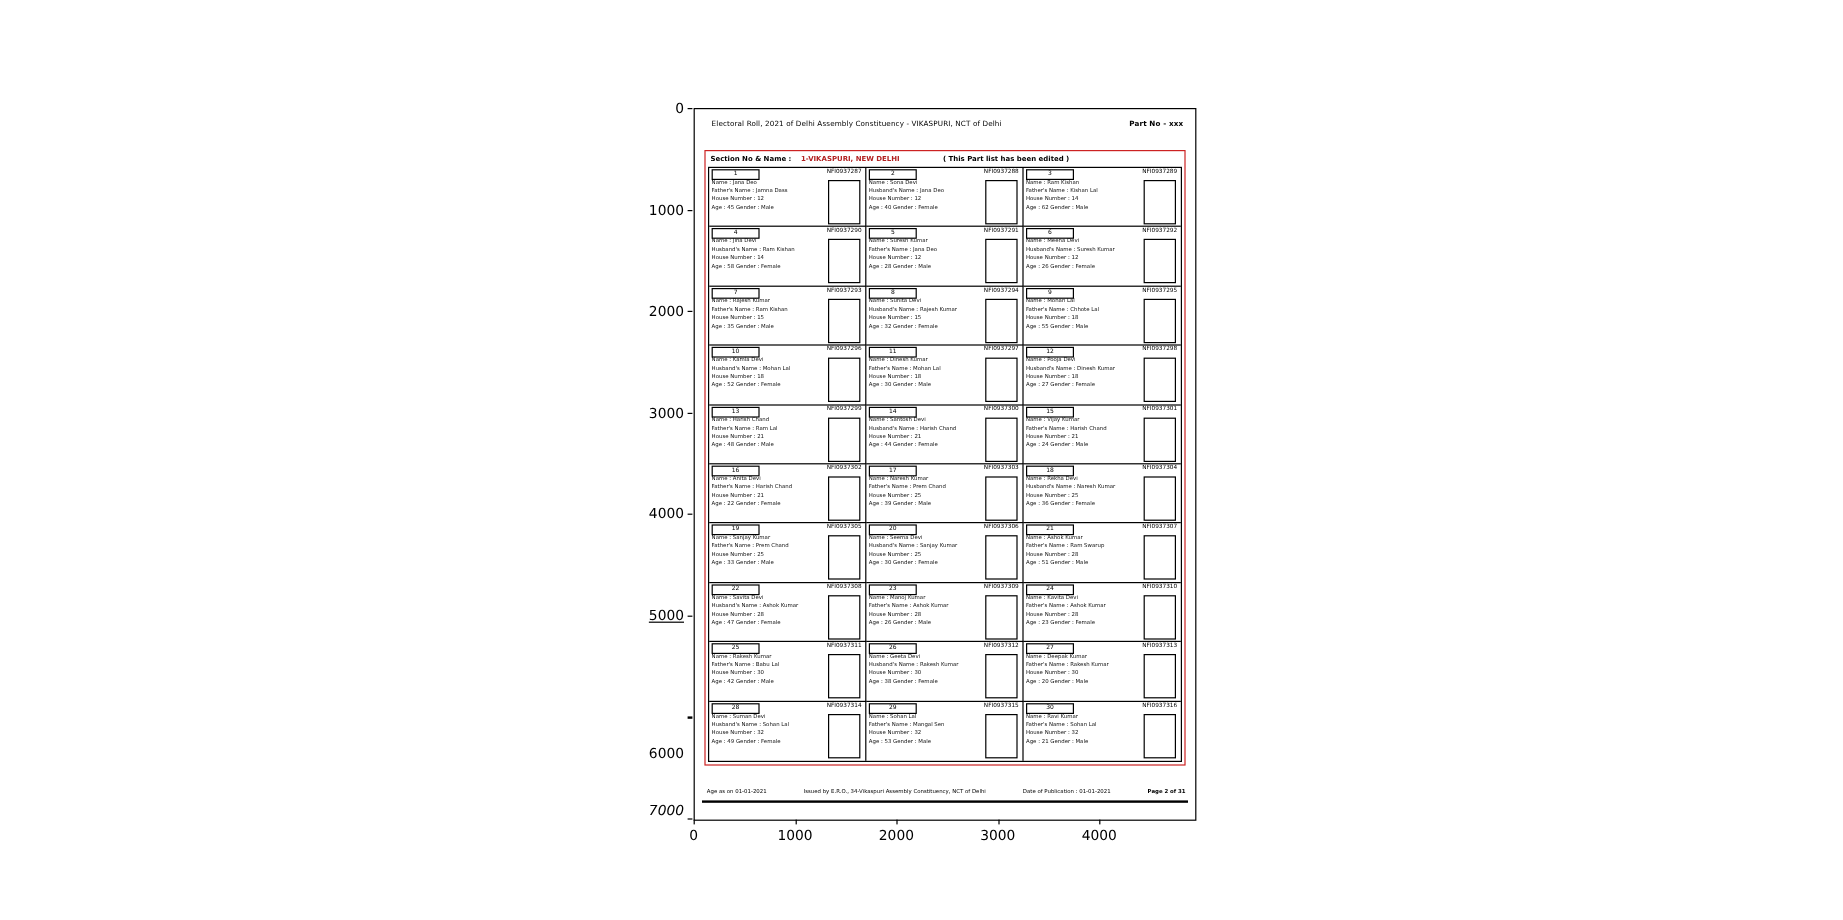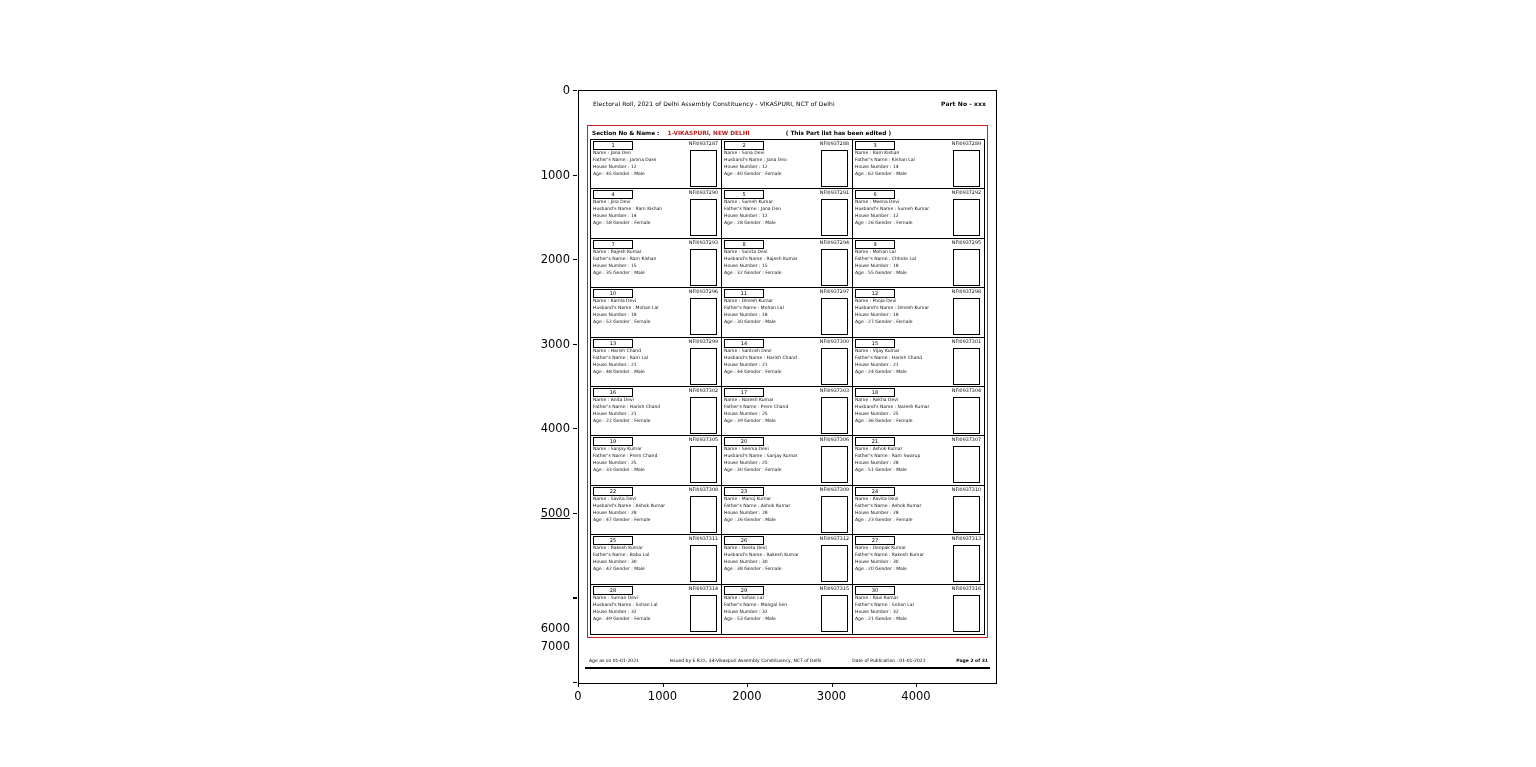--- a/index.html
+++ b/index.html
@@ -547,21 +547,21 @@
     <div class="ytick" style="left: 528px; top: 252.14px;">2000</div>
     <div class="ymark" style="left: 573px; top: 259.14px; width: 4px; height: 1.2px;"></div>
     <div class="ytick" style="left: 528px; top: 336.71px;">3000</div>
     <div class="ymark" style="left: 573px; top: 343.71px; width: 4px; height: 1.2px;"></div>
     <div class="ytick" style="left: 528px; top: 421.28px;">4000</div>
     <div class="ymark" style="left: 573px; top: 428.28px; width: 4px; height: 1.2px;"></div>
     <div class="ytick" style="left: 528px; top: 505.85px; text-decoration: underline;">5000</div>
     <div class="ymark" style="left: 573px; top: 512.85px; width: 4px; height: 1.2px;"></div>
     <div class="ytick" style="left: 528px; top: 590.42px; margin-top: 31px;">6000</div>
     <div class="ymark" style="left: 573px; top: 597.42px; width: 4px; height: 1.2px;"></div>
-    <div class="ytick" style="left: 528px; top: 639px;">7000</div>
+    <div class="ytick" style="left: 528px; top: 668px; font-style: italic;">7000</div>
     <div class="ymark" style="left: 573px; top: 681.99px; width: 4px; height: 1.2px;"></div>
     <div class="xtick" style="left: 578px; top: 689px;">0</div>
     <div class="xmark" style="left: 578px; top: 683px; width: 1.2px; height: 4px;"></div>
     <div class="xtick" style="left: 662.5px; top: 689px;">1000</div>
     <div class="xmark" style="left: 662.5px; top: 683px; width: 1.2px; height: 4px;"></div>
     <div class="xtick" style="left: 747px; top: 689px;">2000</div>
     <div class="xmark" style="left: 747px; top: 683px; width: 1.2px; height: 4px;"></div>
     <div class="xtick" style="left: 831.5px; top: 689px;">3000</div>
     <div class="xmark" style="left: 831.5px; top: 683px; width: 1.2px; height: 4px;"></div>
     <div class="xtick" style="left: 916px; top: 689px;">4000</div>

